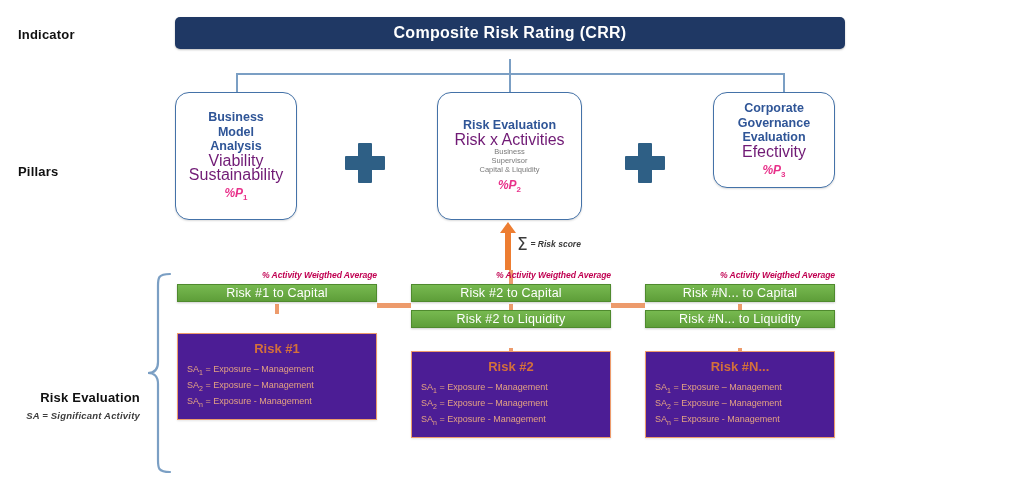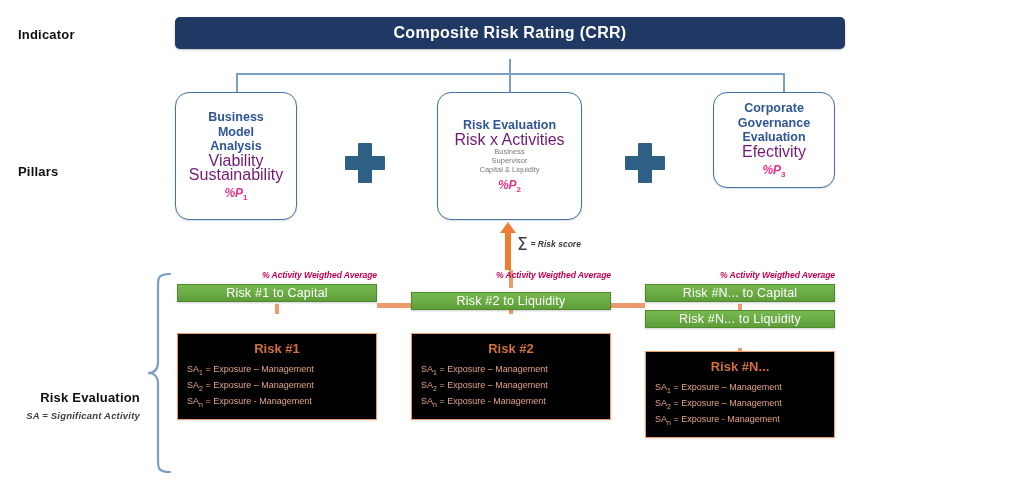--- a/index.html
+++ b/index.html
@@ -188,21 +188,21 @@
     color: #ffffff;
     font-size: 12.5px;
     letter-spacing: .2px;
     box-shadow: 0 1px 2px rgba(0,0,0,.2);
   }
   .green-gap { height: 8px; }
 
   .orange-box {
     margin-top: 23px;
     border: 1.3px solid #ED9B6C;
-    background: #000000;
+    background: #4c1d95;
     box-sizing: border-box;
     padding: 7px 0 9px 0;
     box-shadow: 0 1px 2px rgba(0,0,0,.10);
   }
   .orange-title {
     text-align: center;
     color: #D4703A;
     font-weight: bold;
     font-size: 13px;
     margin-bottom: 7px;
@@ -327,20 +327,21 @@
       <div class="orange-lines">
         <div class="orange-line"><span>SA</span><sub>1</sub> <span>= Exposure – Management</span></div>
         <div class="orange-line"><span>SA</span><sub>2</sub> <span>= Exposure – Management</span></div>
         <div class="orange-line"><span>SA</span><sub>n</sub> <span>= Exposure - Management</span></div>
       </div>
     </div>
   </div>
 
   <div class="col" id="col-2">
     <div class="awa-label">% Activity Weigthed Average</div>
+    <div class="green-box">Risk #2 to Capital</div>
     <div class="green-gap"></div>
     <div class="green-box">Risk #2 to Liquidity</div>
     <div class="orange-box">
       <div class="orange-title">Risk #2</div>
       <div class="orange-lines">
         <div class="orange-line"><span>SA</span><sub>1</sub> <span>= Exposure – Management</span></div>
         <div class="orange-line"><span>SA</span><sub>2</sub> <span>= Exposure – Management</span></div>
         <div class="orange-line"><span>SA</span><sub>n</sub> <span>= Exposure - Management</span></div>
       </div>
     </div>

